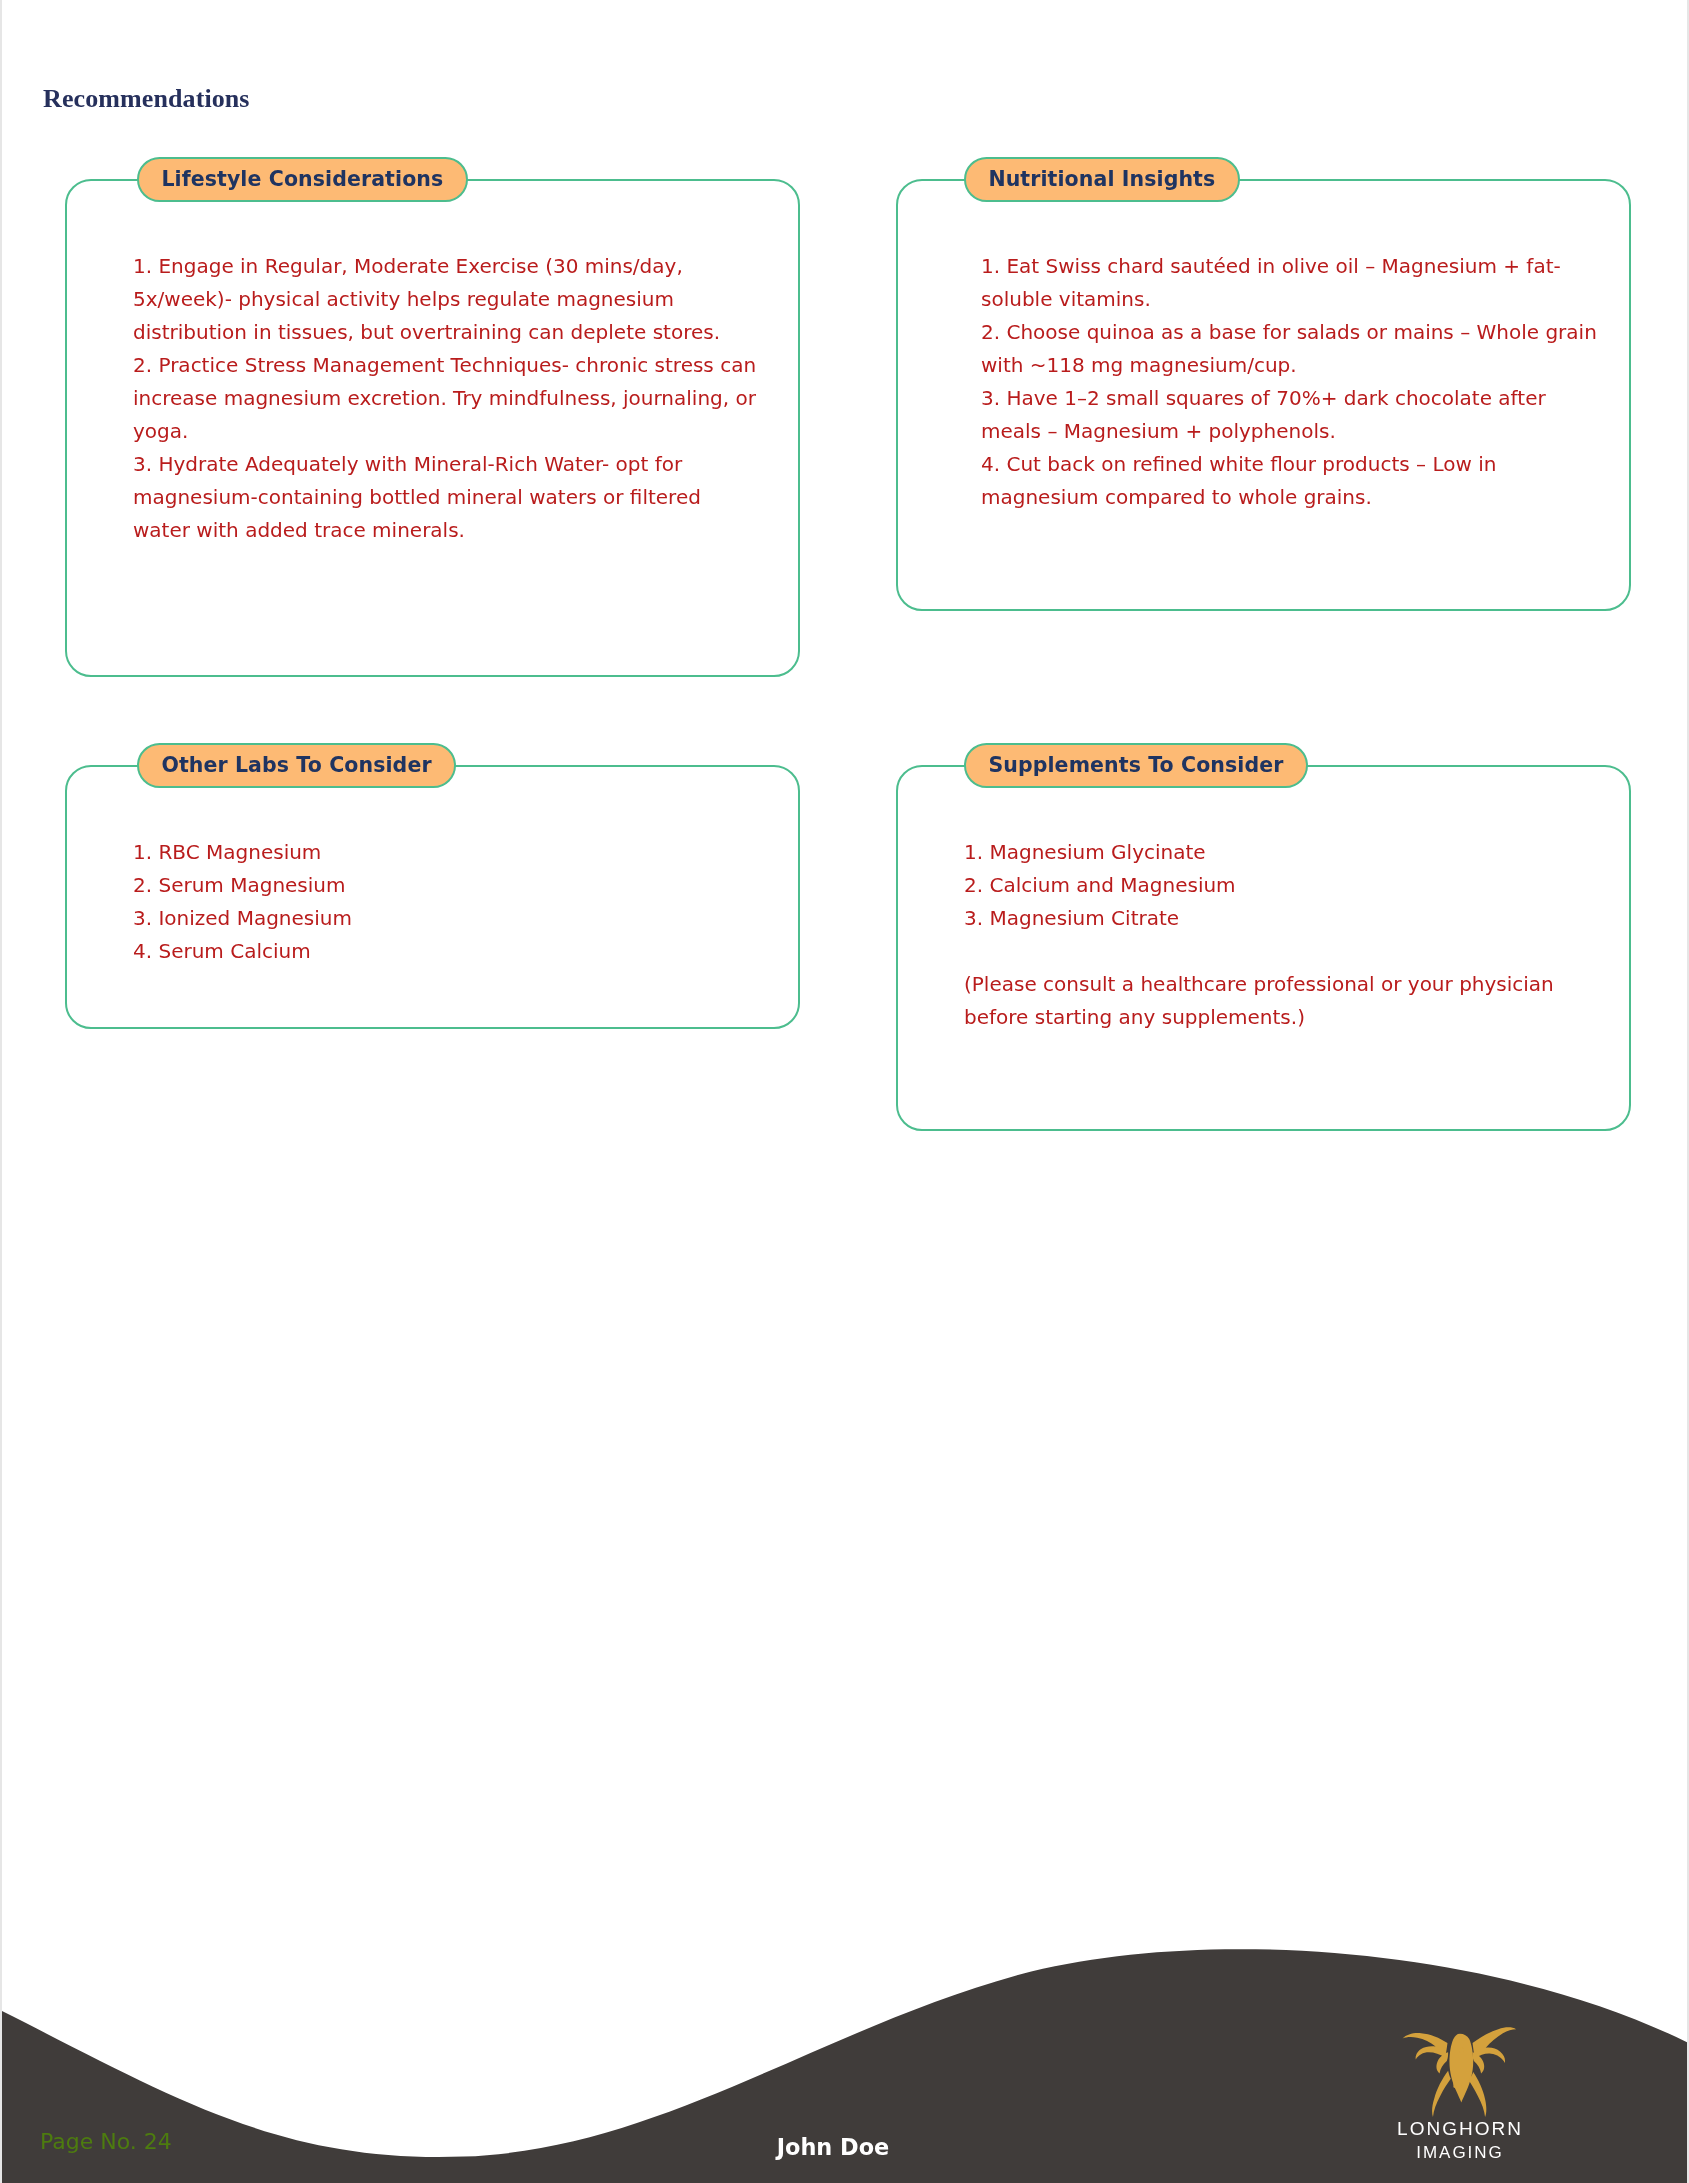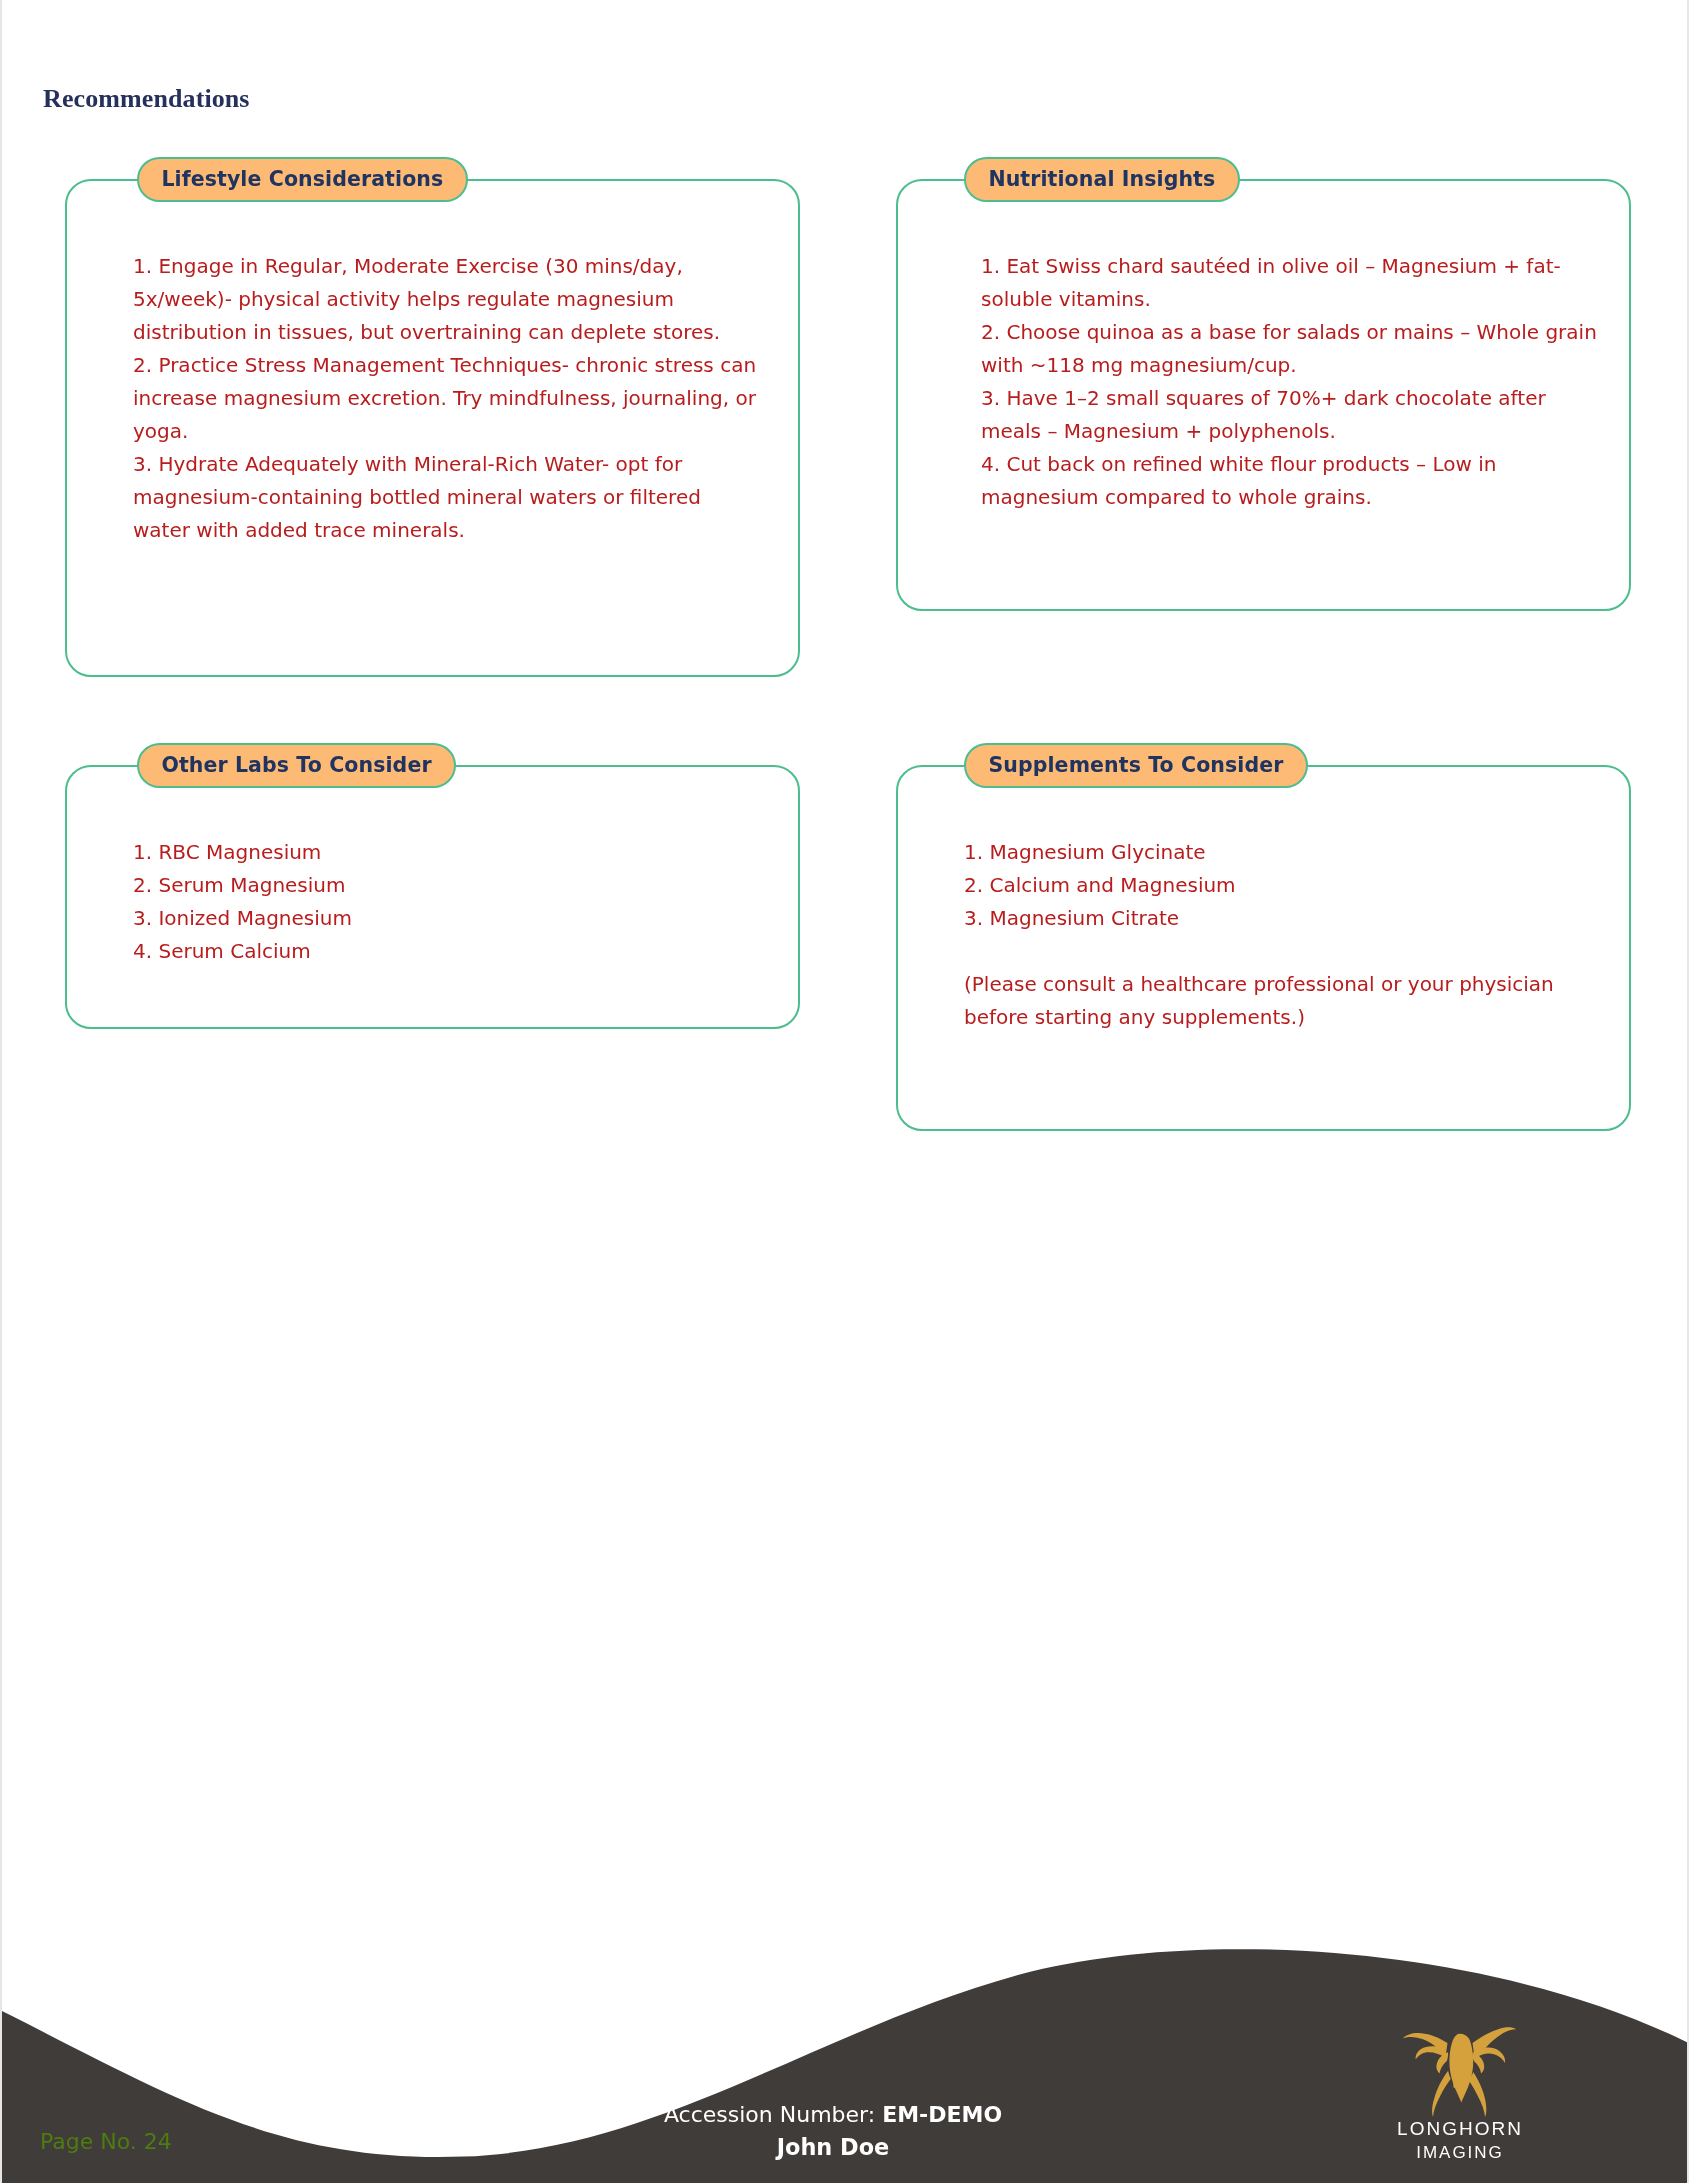--- a/index.html
+++ b/index.html
@@ -202,21 +202,20 @@
 
   <div class="footer">
 
     <svg class="footer-wave" viewBox="0 0 2560 360" preserveAspectRatio="none">
       <path d="M0,100 C260,230 420,330 700,320 C1000,310 1250,120 1560,40 C1850,-30 2280,10 2560,150 L2560,360 L0,360 Z" fill="#403c3a"></path>
     </svg>
 
     <div class="footer-page-no">Page No. 24</div>
 
     <div class="footer-center">
-      <div class="footer-accession"><span>Accession Number: </span><b>EM-DEMO</b></div>
       <div class="footer-patient">John Doe</div>
     </div>
 
     <div class="footer-logo">
       <svg class="footer-logo-mark" width="152" height="99" viewBox="0 0 230 150">
         <g fill="#d4a13c">
 
           <path d="M96,38 C84,30 70,24 56,23 C44,22 34,25 28,31 C33,29 41,28 50,30 C61,32 70,37 78,43
                    C70,42 62,43 56,47 C50,51 47,57 48,63 C52,56 59,52 68,52 C76,52 85,55 92,60
                    C94,55 95,46 96,38 Z"></path>

